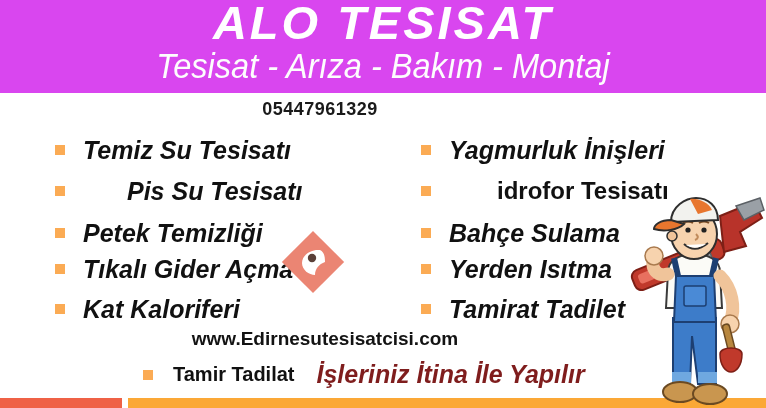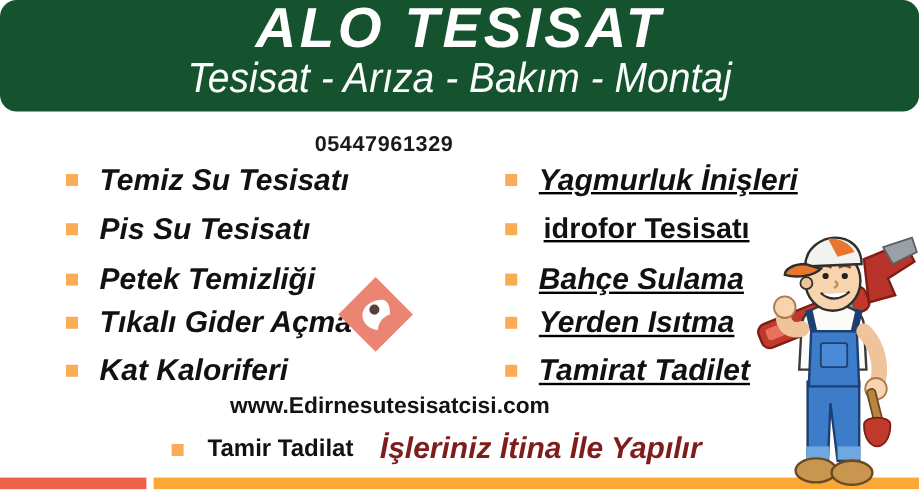--- a/index.html
+++ b/index.html
@@ -18,22 +18,21 @@
     overflow: hidden;
   }
 
   
   #header {
     position: absolute;
     left: 0;
     top: 0;
     width: 766px;
     height: 93px;
-    background: #14532d;
-    border-radius: 14px;
+    background: #d946ef;
   }
   #header-title {
     position: absolute;
     left: 0;
     top: -3px;
     width: 766px;
     text-align: center;
     color: #ffffff;
     font-family: "Liberation Sans", sans-serif;
     font-style: italic;
@@ -56,21 +55,21 @@
     font-size: 35px;
     line-height: 42px;
     white-space: nowrap;
     transform: scaleX(0.93);
   }
 
   
   #phone {
     position: absolute;
     left: 0;
-    top: 110px;
+    top: 99px;
     width: 640px;
     text-align: center;
     color: #1a1a1a;
     font-family: "Liberation Sans", sans-serif;
     font-weight: bold;
     font-size: 18px;
     letter-spacing: 0.5px;
     white-space: nowrap;
   }
 
@@ -98,24 +97,24 @@
     font-size: 25px;
     line-height: 28px;
   }
   .svc-label.upright {
     font-style: normal;
     font-size: 24px;
     margin-left: 22px;
   }
 
   .col-left  { left: 55px; }
-  .col-right { left: 421px; text-decoration: underline; }
+  .col-right { left: 421px; }
 
   .r1 { top: 136px; }
-  .r2 { top: 177px; }
+  .r2 { top: 177px; gap: 44px; }
   .r3 { top: 219px; }
   .r4 { top: 255px; }
   .r5 { top: 295px; }
 
   
   #logo {
     position: absolute;
     left: 291px;
     top: 240px;
     width: 44px;

